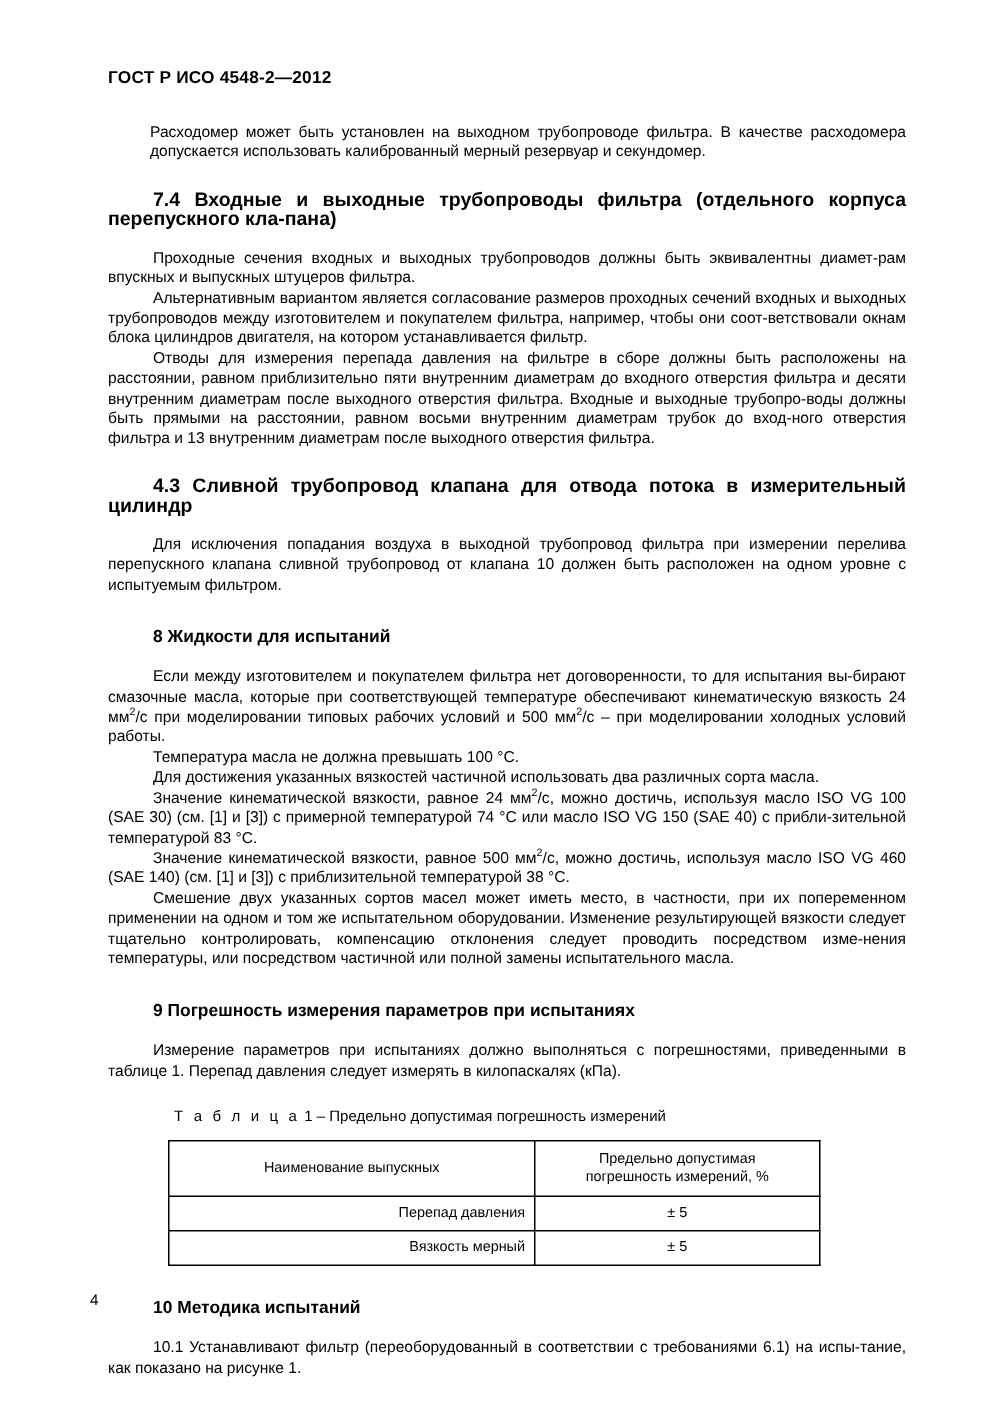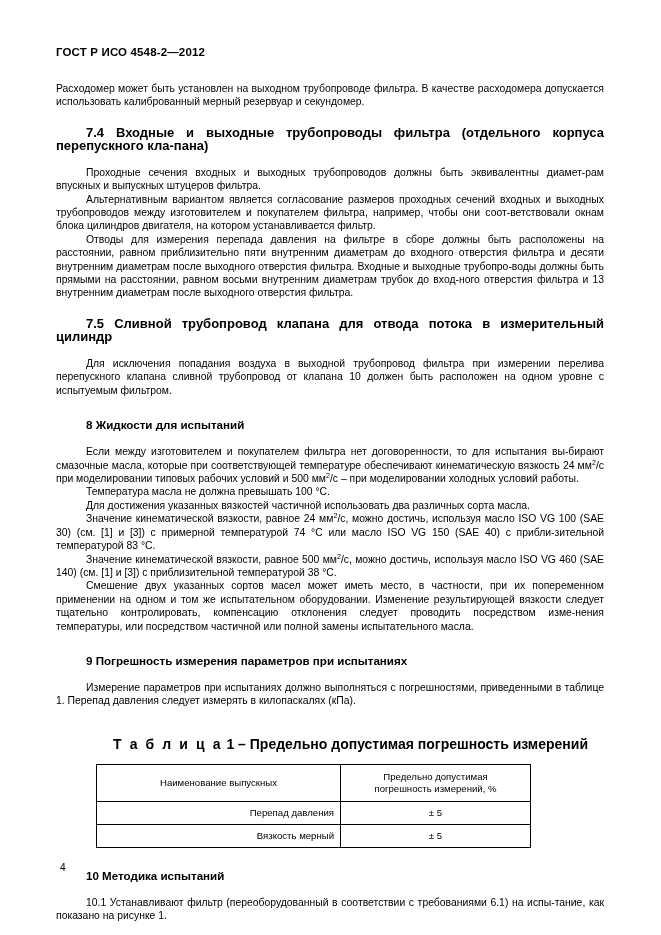--- a/index.html
+++ b/index.html
@@ -15,21 +15,21 @@
     font-family: "Liberation Sans", "DejaVu Sans", sans-serif;
     color: #000000;
     overflow: hidden;
   }
   .page {
     position: absolute;
     left: 0; top: 0;
     width: 661px;
     height: 935px;
     box-sizing: border-box;
-    padding: 46px 57px 0 56px;
+    padding: 46px 57px 0 72px;
   }
   .doc-header {
     font-size: 11.5px;
     font-weight: bold;
     letter-spacing: 0.15px;
     margin: 0 0 22px 0;
     line-height: 1.2;
   }
   p.body-text {
     font-size: 10.4px;
@@ -37,20 +37,21 @@
     margin: 0;
     text-align: justify;
     text-justify: inter-word;
     hyphens: manual;
   }
   p.indent {
     text-indent: 30px;
   }
   p.noindent {
     text-indent: 0;
+    margin-left: 28px;
   }
   .gap-md { height: 13px; }
   .gap-lg { height: 17px; }
   .gap-xl { height: 21px; }
   h2.sec-head {
     font-size: 13px;
     font-weight: bold;
     line-height: 13.6px;
     margin: 0;
     text-indent: 30px;
@@ -62,25 +63,24 @@
     line-height: 14px;
     margin: 0;
     text-indent: 30px;
   }
   sup {
     font-size: 7.2px;
     vertical-align: super;
     line-height: 0;
   }
   .tbl-caption {
-    font-size: 14px;
+    font-size: 10px;
     line-height: 13px;
-    margin: 13px;
+    margin: 0;
     text-indent: 44px;
-    font-weight: bold;
   }
   .tbl-caption .spaced {
     letter-spacing: 2.1px;
   }
   table.param-table {
     border-collapse: collapse;
     width: 434px;
     margin: 9px 0 0 40px;
     border: 1.6px solid #000;
     table-layout: fixed;
@@ -128,21 +128,21 @@
   <h2 class="sec-head">7.4 Входные и выходные трубопроводы фильтра (отдельного корпуса перепускного кла-пана)</h2>
 
   <div class="gap-md"></div>
 
   <p class="body-text indent">Проходные сечения входных и выходных трубопроводов должны быть эквивалентны диамет-рам впускных и выпускных штуцеров фильтра.</p>
   <p class="body-text indent">Альтернативным вариантом является согласование размеров проходных сечений входных и выходных трубопроводов между изготовителем и покупателем фильтра, например, чтобы они соот-ветствовали окнам блока цилиндров двигателя, на котором устанавливается фильтр.</p>
   <p class="body-text indent">Отводы для измерения перепада давления на фильтре в сборе должны быть расположены на расстоянии, равном приблизительно пяти внутренним диаметрам до входного отверстия фильтра и десяти внутренним диаметрам после выходного отверстия фильтра. Входные и выходные трубопро-воды должны быть прямыми на  расстоянии, равном восьми внутренним диаметрам трубок до вход-ного отверстия фильтра и 13 внутренним диаметрам после выходного отверстия фильтра.</p>
 
   <div class="gap-lg"></div>
 
-  <h2 class="sec-head">7.5 Сливной трубопровод клапана для отвода потока в измерительный цилиндр</h2>
+  <h2 class="sec-head">4.3 Сливной трубопровод клапана для отвода потока в измерительный цилиндр</h2>
 
   <div class="gap-md"></div>
 
   <p class="body-text indent">Для исключения попадания воздуха в выходной трубопровод фильтра при измерении перелива перепускного клапана сливной трубопровод от клапана 10 должен быть расположен на одном уровне с испытуемым фильтром.</p>
 
   <div class="gap-xl"></div>
 
   <h2 class="sec-head-major">8 Жидкости для испытаний</h2>
 
   <div class="gap-md"></div>

